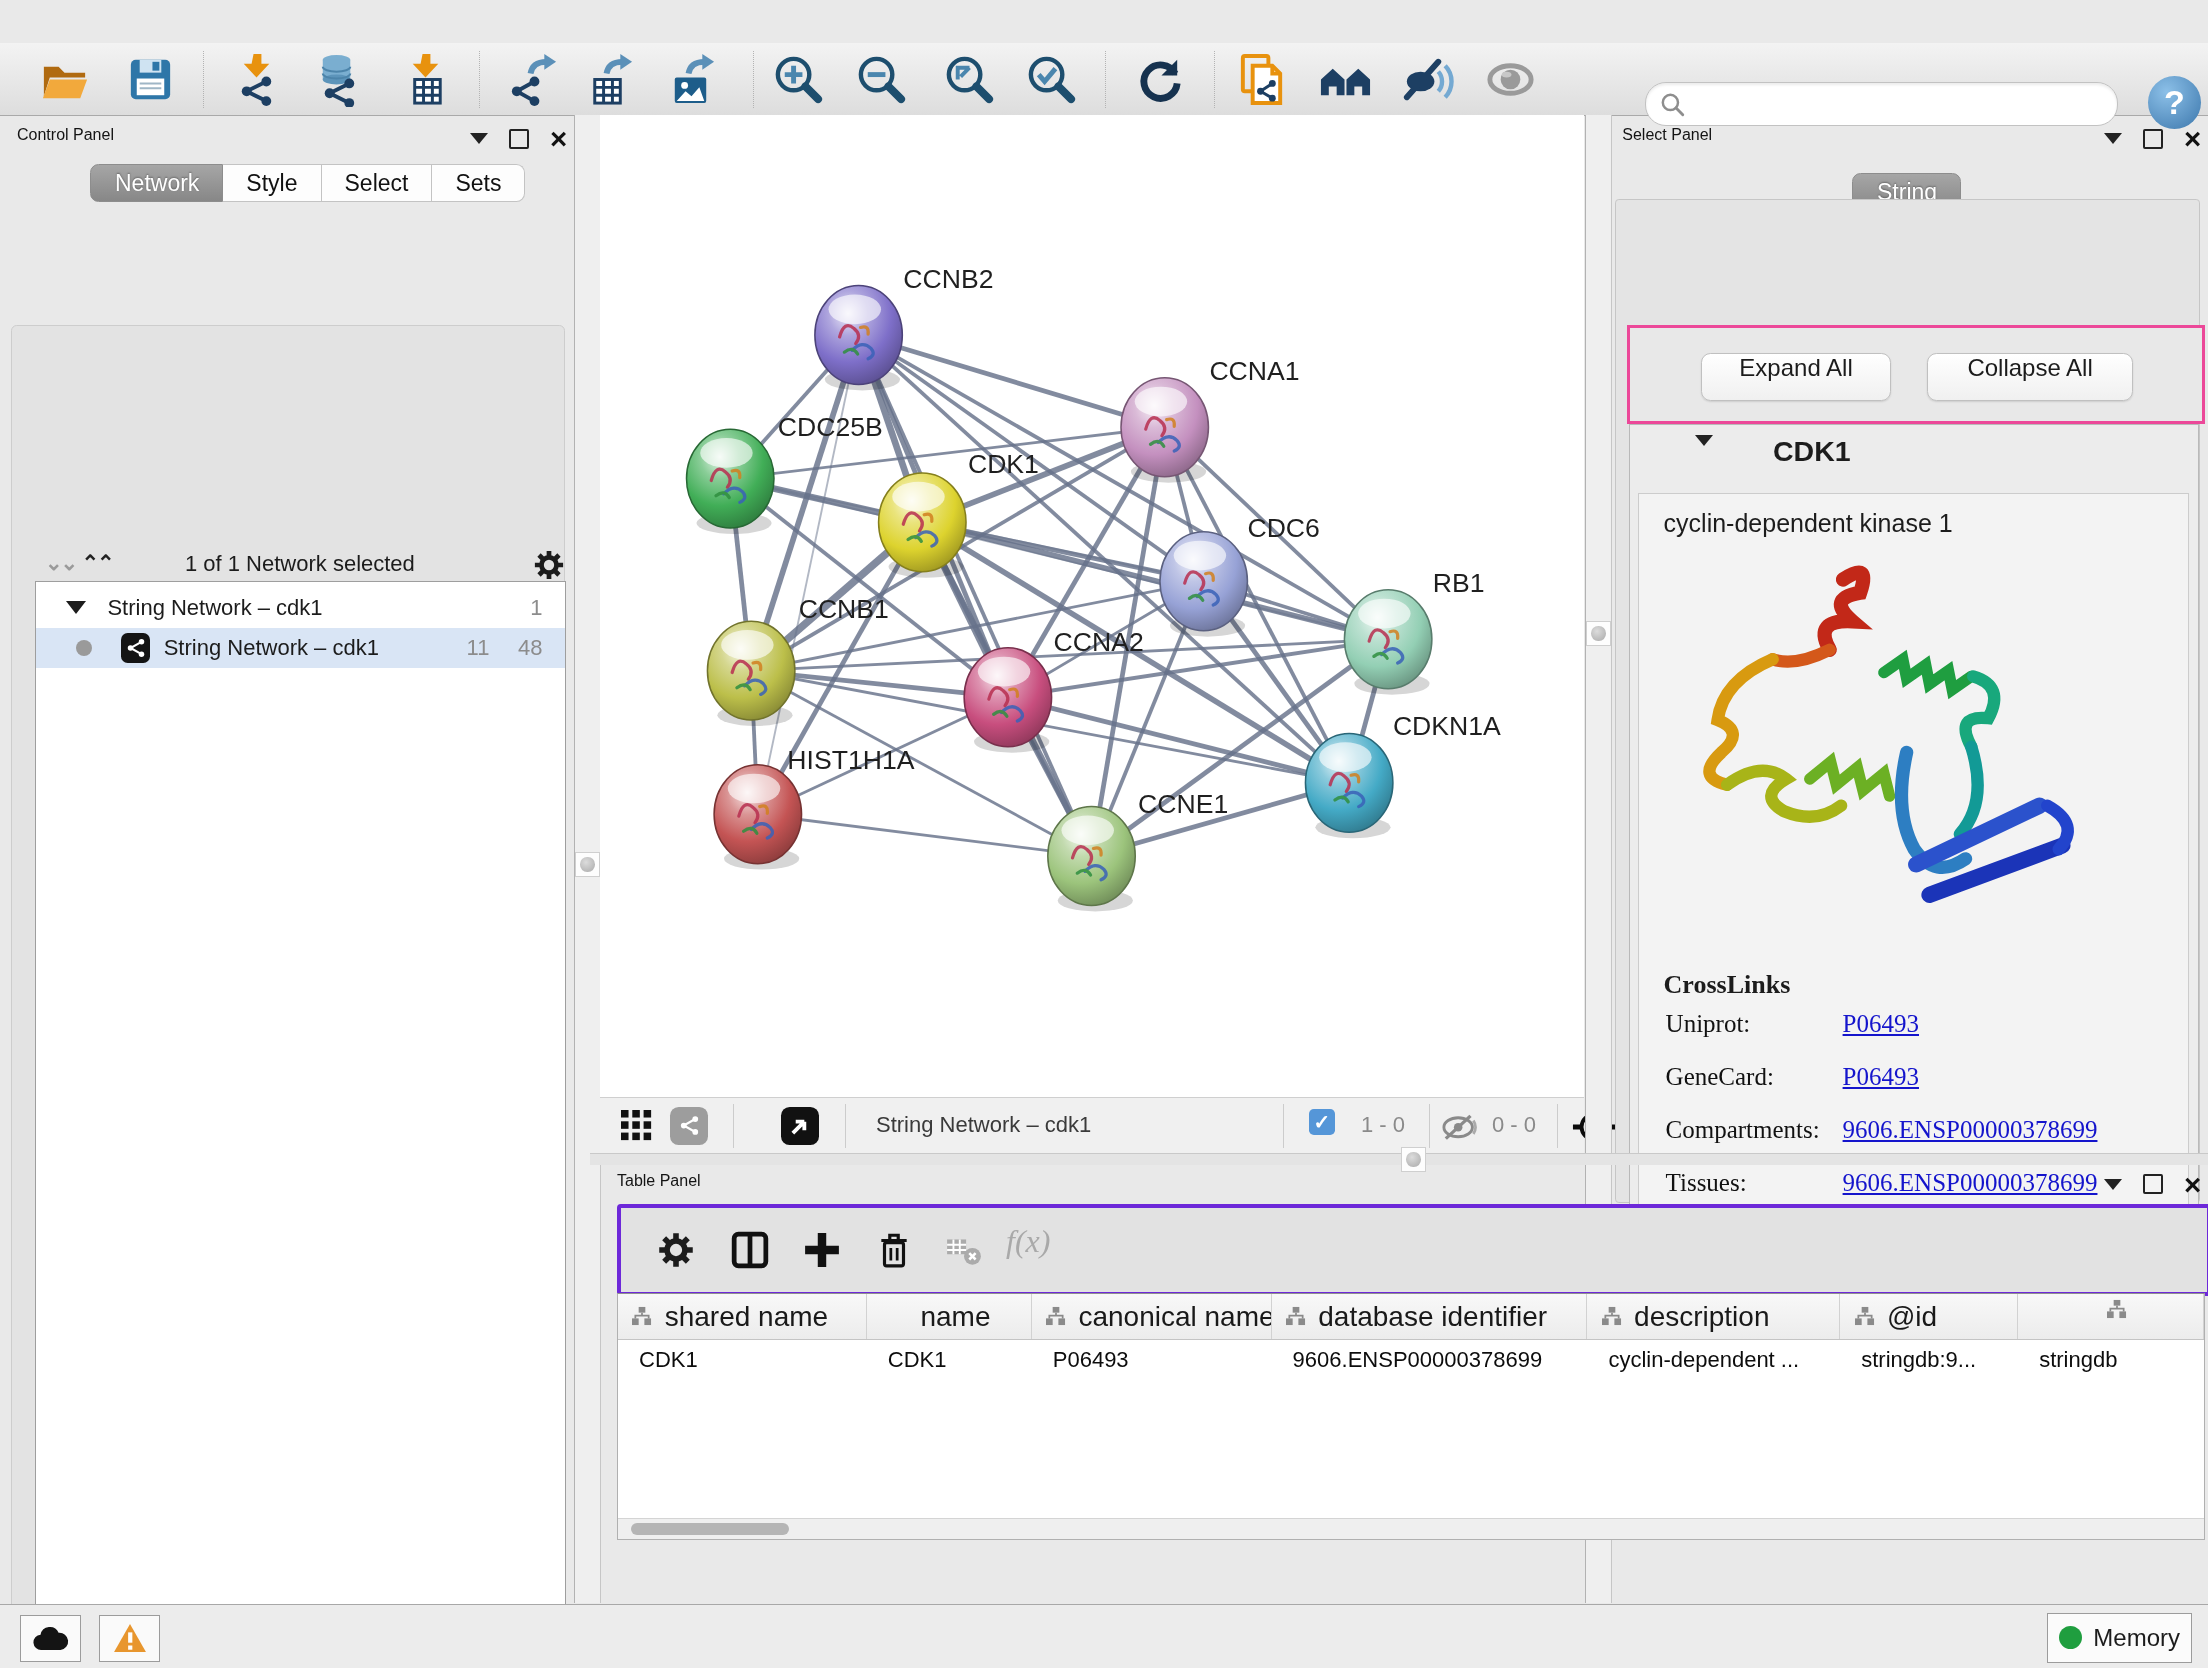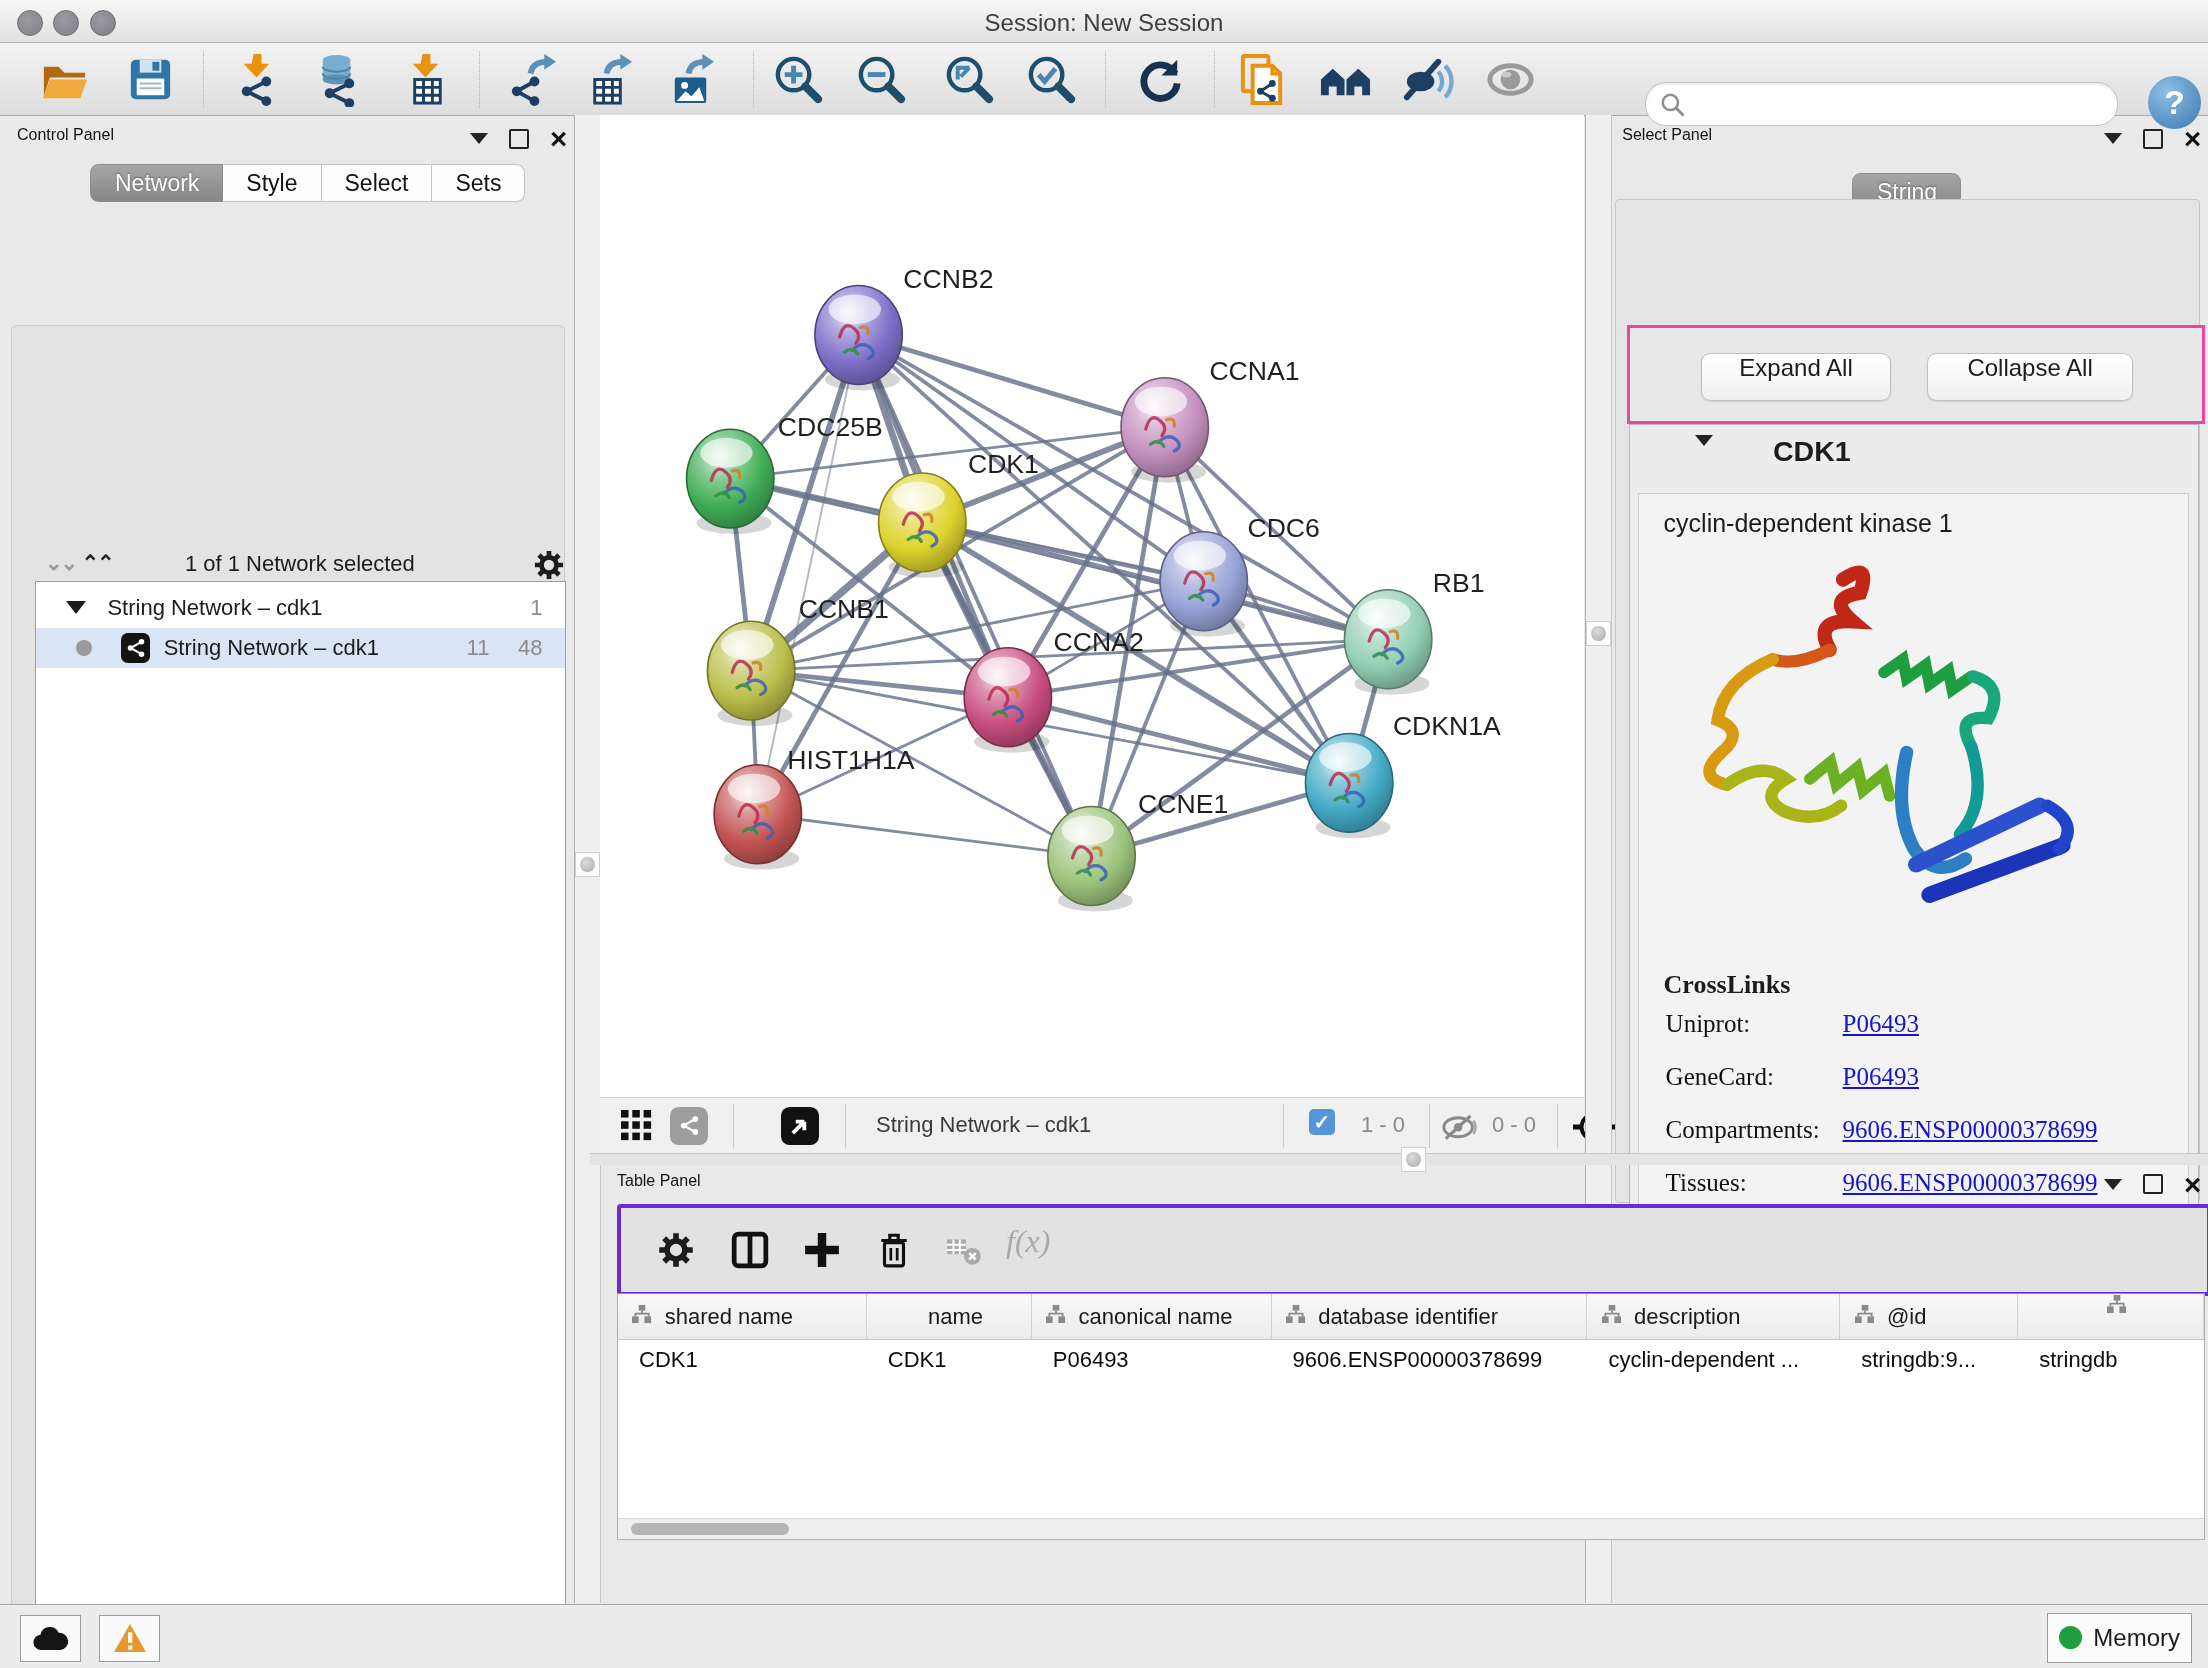--- a/index.html
+++ b/index.html
@@ -95,47 +95,41 @@
   
   #table-panel{left:590px;top:1164px;width:1619px;height:439px;}
   #tp-toolbar{position:absolute;left:27px;top:40px;width:1586px;height:84px;background:#e2e2e2;
     border:4px solid #6d28d9;border-radius:3.8px;}
   .tpi{position:absolute;top:23px;width:38px;height:38px;}
   #tp-table{position:absolute;left:27px;top:129px;width:1586px;height:245px;background:#fff;
     border:1px solid #b0b0b0;border-top:1.9px solid #8f8f8f;}
   #tp-header{position:absolute;left:0;top:0;height:45px;width:100%;display:flex;
     background:linear-gradient(#f8f8f8,#ececec);border-bottom:1px solid #c4c4c4;}
   .th{height:45px;display:flex;align-items:center;gap:11.4px;border-right:1px solid #d2d2d2;
-    font-size:22px;color:#191919;padding-left:13.3px;box-sizing:border-box;overflow:hidden;white-space:nowrap;}
+    font-size:28px;color:#191919;padding-left:13.3px;box-sizing:border-box;overflow:hidden;white-space:nowrap;}
   #tp-row{position:absolute;left:0;top:45px;height:42px;width:100%;display:flex;}
   .td{height:42px;line-height:42px;font-size:22px;color:#0d0d0d;padding-left:21px;
     box-sizing:border-box;overflow:hidden;white-space:nowrap;}
   #tp-hscroll{position:absolute;left:0px;bottom:0px;width:100%;height:20px;background:#efefef;
     border-top:1px solid #d4d4d4;}
   #tp-thumb{position:absolute;left:13.3px;top:3.8px;width:158px;height:12.4px;border-radius:6.7px;background:#b5b5b5;}
 
   
   #bottombar{left:0;top:1604px;width:2208px;height:65px;background:#ececec;border-top:1px solid #a8a8a8;}
   .bbtn{position:absolute;top:9.5px;width:59px;height:45px;background:#fafafa;border:1.9px solid #9c9c9c;
     display:flex;align-items:center;justify-content:center;}
   #memory-btn{position:absolute;left:2047px;top:7.6px;width:143px;height:48px;background:#fbfbfb;
     border:1.9px solid #9c9c9c;display:flex;align-items:center;justify-content:center;gap:11.4px;font-size:24px;}
   #memory-dot{width:23px;height:23px;border-radius:50%;}
 </style>
 </head>
 <body>
 
 <div id="app">
 
-  <div class="abs" id="titlebar">
-    <span class="traffic" style="left:17px"></span>
-    <span class="traffic" style="left:53px"></span>
-    <span class="traffic" style="left:90px"></span>
-    <div id="win-title">Session: New Session</div>
-  </div>
 
   <div class="abs" id="toolbar">
     <span class="tbtn" style="left:37px">
       <svg viewBox="0 0 56 56">
           <path d="M7 15h15l6 6h21v5H13L7 45z" fill="#b06a10"></path>
           <path d="M13 28h38l-7 19H6z" fill="#f2a93c"></path>
         </svg></span>
     <span class="tbtn" style="left:123px">
       <svg viewBox="0 0 56 56">
           <rect x="8" y="8" width="40" height="40" rx="5" fill="#2e76a8"></rect>

